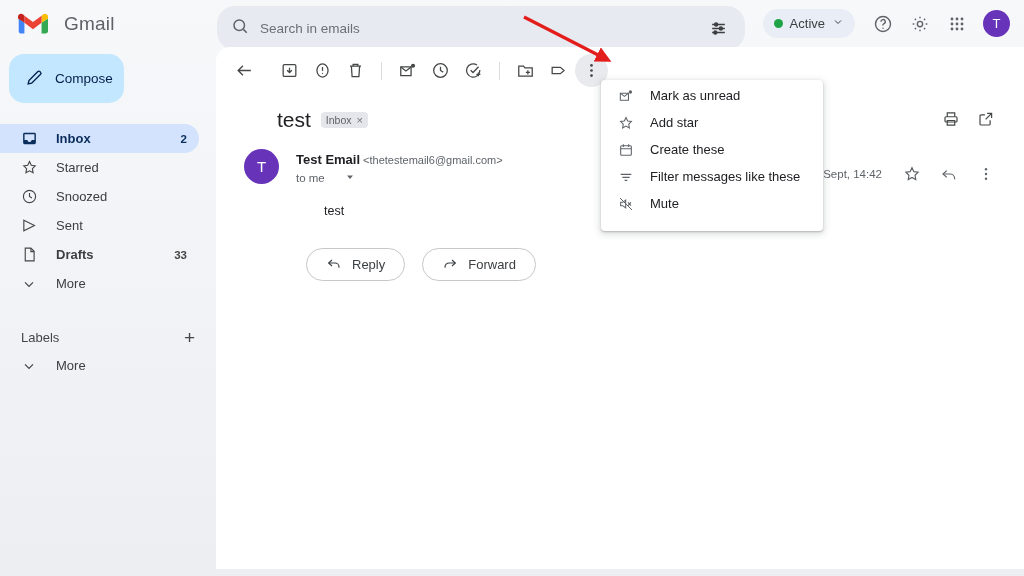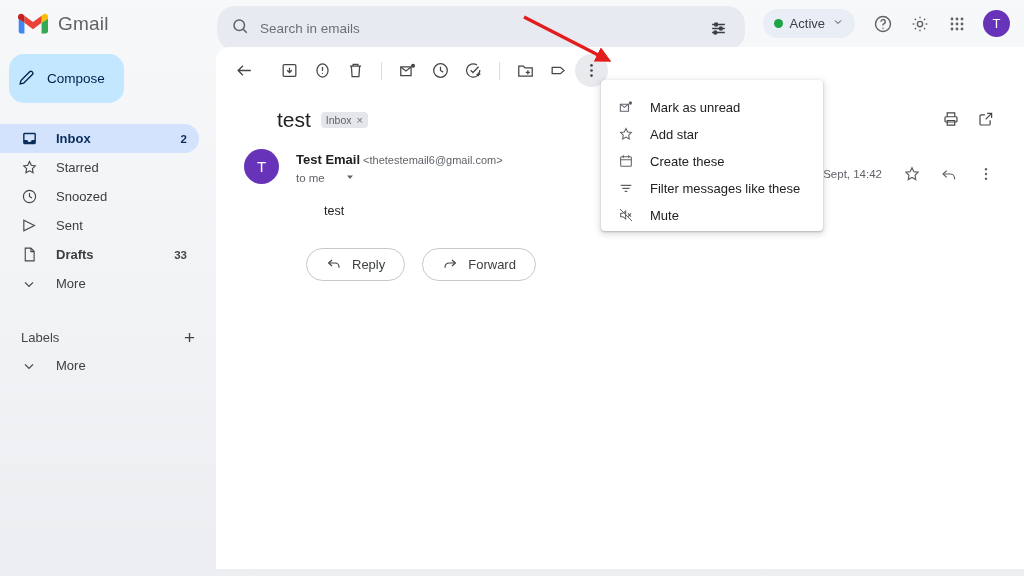--- a/index.html
+++ b/index.html
@@ -12,21 +12,21 @@
   .app {
     position: relative; width: 1024px; height: 576px;
     background: linear-gradient(180deg,#f7f8fa 0%, #eceef1 100%);
   }
 
   
   .header {
     position: absolute; top: 0; left: 0; width: 1024px; height: 47px;
     display: flex; align-items: center;
   }
-  .brand { display: flex; align-items: center; gap: 10px; padding-left: 18px; width: 215px; }
+  .brand { display: flex; align-items: center; gap: 16px; padding-left: 18px; width: 215px; }
   .brand-label { font-size: 19px; color: #5f6368; letter-spacing: .2px; }
   .gm-icon { width: 30px; height: 23px; display:block; }
 
   .search-wrap {
     position: absolute; left: 217px; top: 6px;
     width: 528px; height: 44px;
     background: #e8eaf1; border-radius: 18px;
     display: flex; align-items: center; padding: 0 14px;
   }
   .search-input {
@@ -62,21 +62,21 @@
   
   .sidebar {
     position: absolute; left: 0; top: 47px;
     width: 215px; height: 529px;
     padding-top: 7px;
   }
   .compose {
     margin: 0 0 0 9px; width: 115px; height: 49px;
     background: #c2e7ff; border-radius: 15px;
     display: flex; align-items: center; gap: 11px;
-    padding-left: 8px; cursor: pointer; color: #041e49; font-size: 13.5px;
+    padding-left: 16px; cursor: pointer; color: #041e49; font-size: 13.5px;
   }
   .nav { margin-top: 21px; }
   .nav-item {
     display: flex; align-items: center;
     height: 29px; margin-right: 16px;
     border-radius: 0 15px 15px 0;
     padding-left: 21px; cursor: pointer;
     color: #3c4043; font-size: 13px;
   }
   .nav-item .ico { width: 19px; display: flex; align-items: center; color: #444746; }
@@ -164,21 +164,21 @@
   }
 
   
   .menu {
     position: absolute; left: 601px; top: 80px; width: 222px;
     background: #fff; border-radius: 4px;
     box-shadow: 0 2px 6px 2px rgba(60,64,67,.15), 0 1px 2px rgba(60,64,67,.3);
     padding: 8px 0; z-index: 50;
   }
   .menu-item {
-    display: flex; align-items: flex-end; height: 27px;
+    display: flex; align-items: flex-start; height: 27px;
     padding-left: 16px; font-size: 13px; color: #202124; cursor: pointer;
     position: relative;
   }
   .menu-item .mi-ico { width: 18px; color: #5f6368; display: flex;
                        align-items: center; justify-content: center; flex: none; }
   .menu-item .mi-lbl { margin-left: 15px; }
   .menu-item.highlighted::after {
     content: ""; position: absolute; left: 0px; right: -15px;
     top: -4px; bottom: -3px; border: 2.5px solid #e31c1c; border-radius: 2px;
     pointer-events: none;

